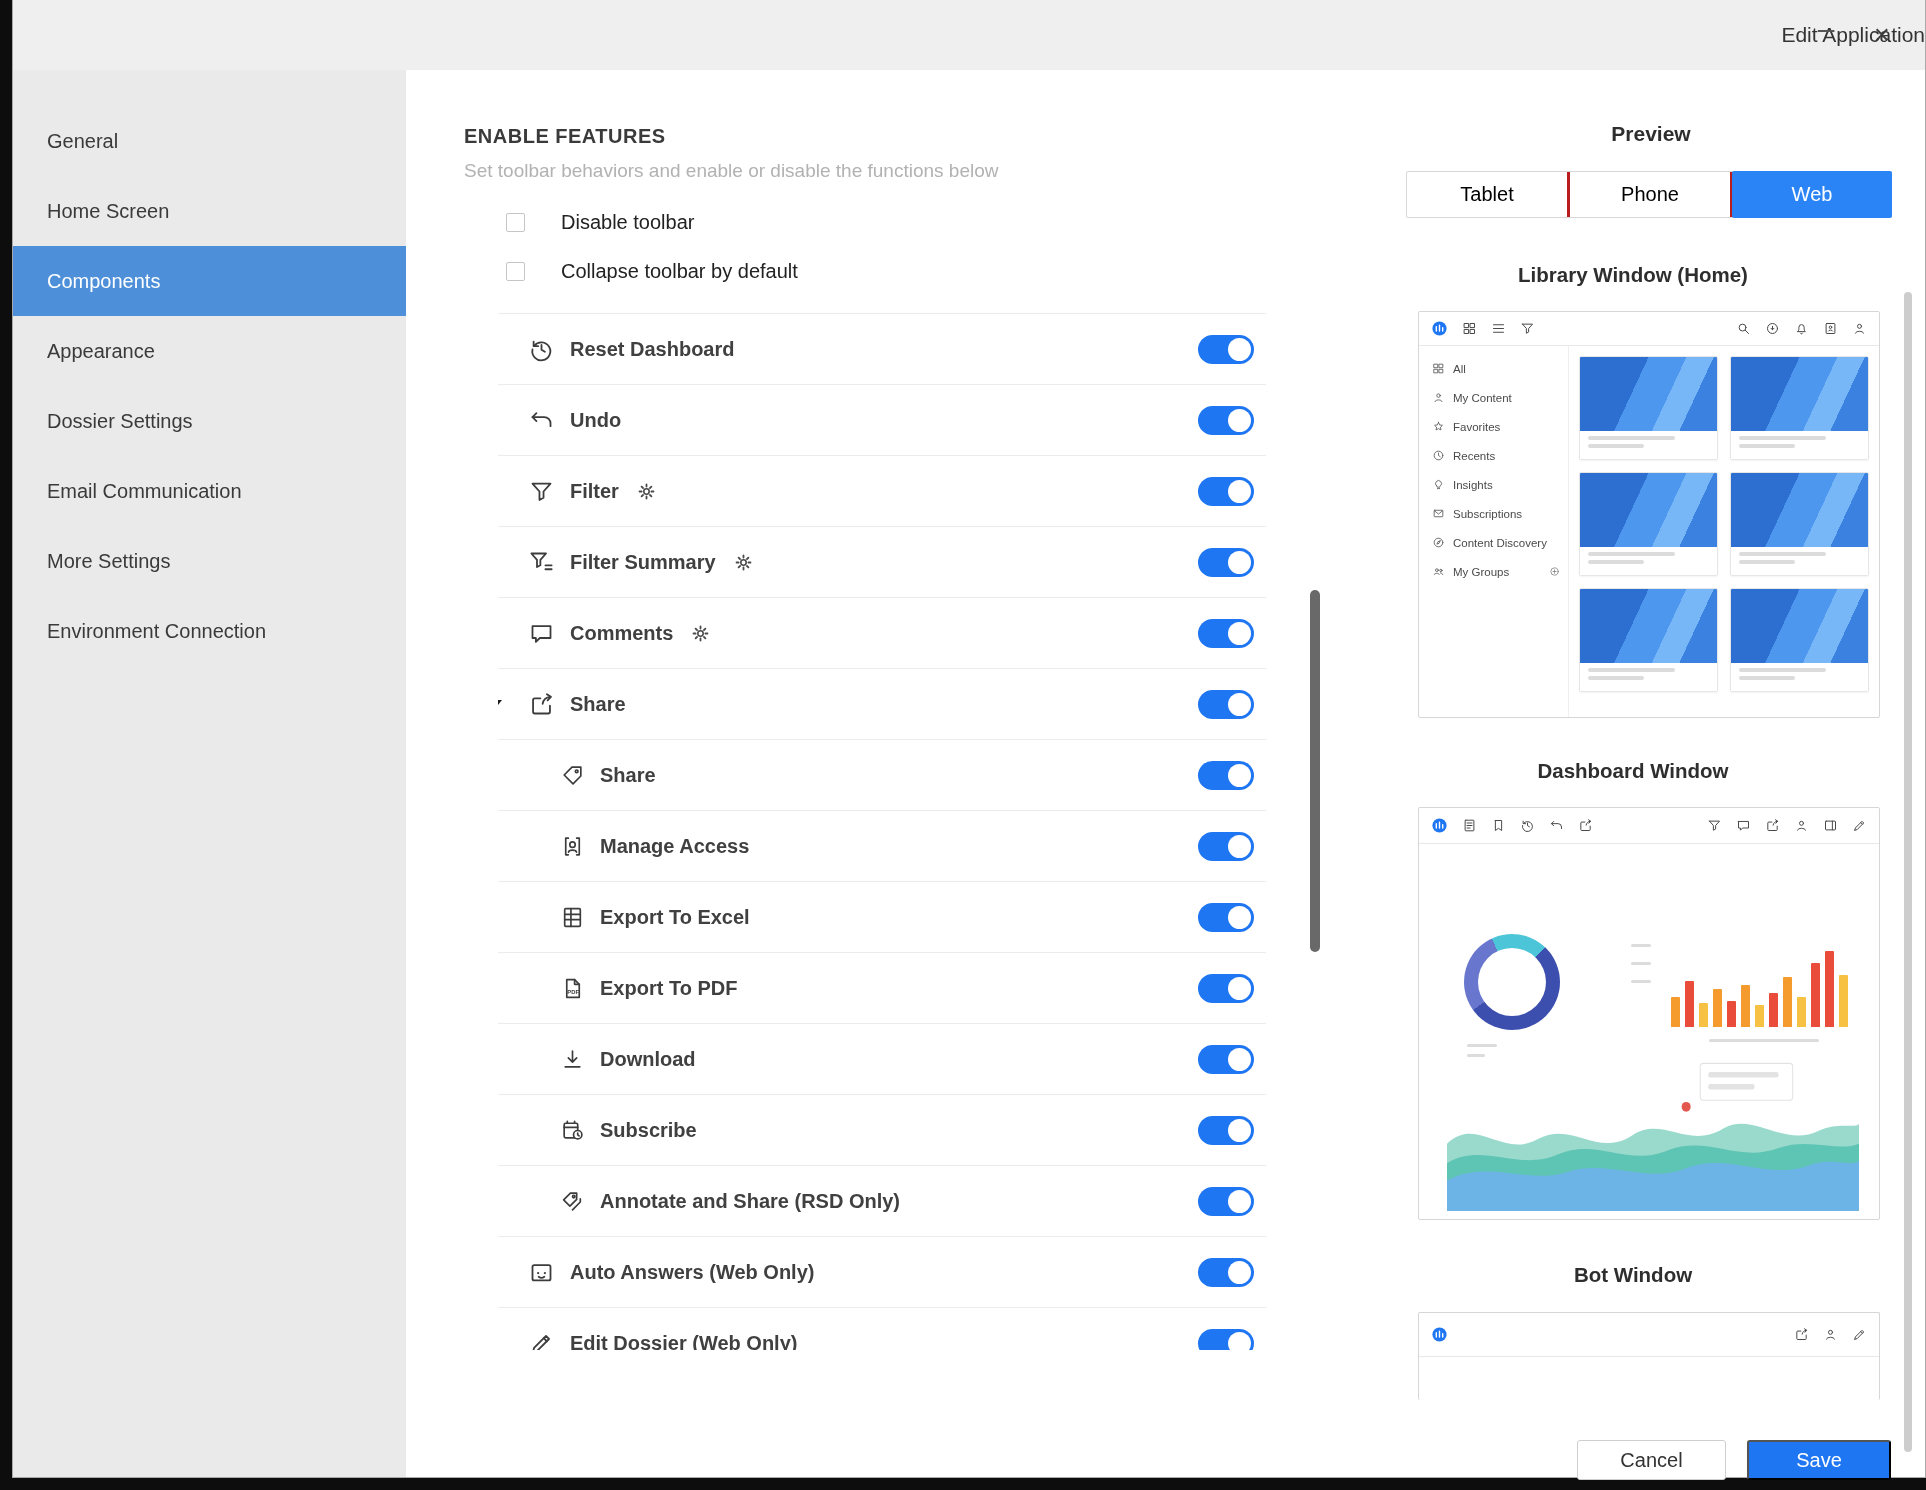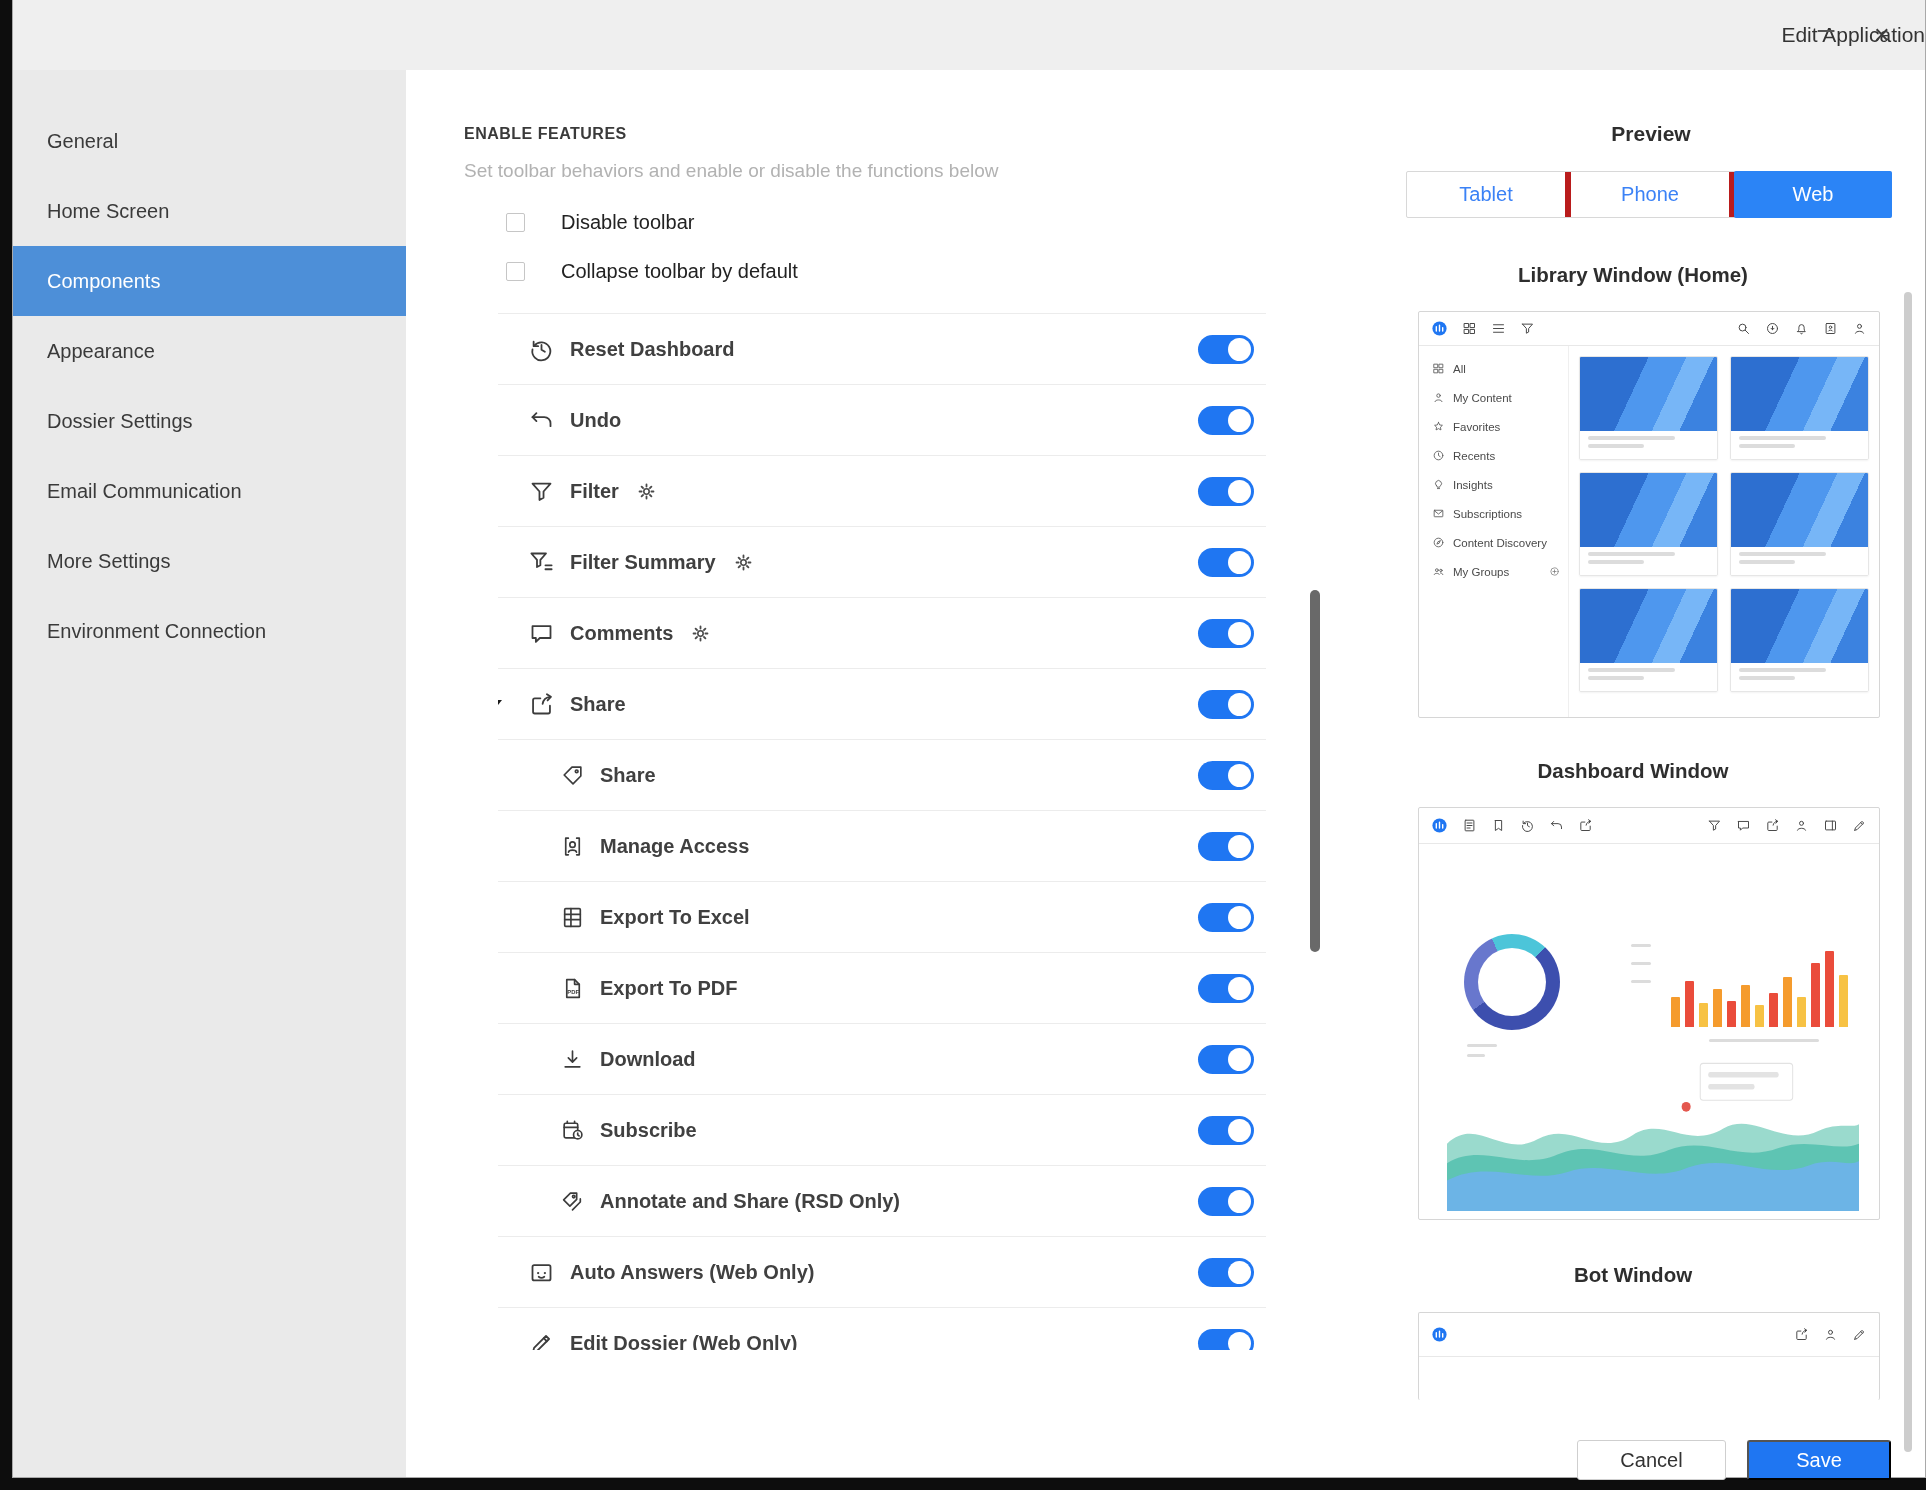--- a/index.html
+++ b/index.html
@@ -34,21 +34,21 @@
 
   .dialog-body{ position:absolute; left:0; top:70px; right:0; bottom:0; }
 
   
   .sidebar{ position:absolute; left:0; top:0; width:393px; height:100%; background:#eaeaea; padding-top:36px; }
   .side-item{ height:70px; display:flex; align-items:center; padding-left:34px; font-size:20px; color:#3a3a3a; cursor:default; }
   .side-item.active{ background:var(--sidebar-active); color:#fff; }
 
   
   .main{ position:absolute; left:393px; top:0; width:971px; height:100%; background:#fff; }
-  .main-heading{ position:absolute; left:58px; top:55px; font-size:16px; font-weight:700; letter-spacing:.5px; color:#3a3a3a; }
+  .main-heading{ position:absolute; left:58px; top:55px; font-size:20px; font-weight:700; letter-spacing:.5px; color:#3a3a3a; }
   .main-sub{ position:absolute; left:58px; top:90px; font-size:19px; color:#b2b2b2; }
   .cb-row{ position:absolute; left:100px; display:flex; align-items:center; gap:36px; height:22px; }
   .cb-row.r1{ top:141px; } .cb-row.r2{ top:190px; }
   .cb{ width:19px; height:19px; border:1.5px solid #c6c6c6; border-radius:2px; background:#fff; flex:none; }
   .cb-label{ font-size:20px; color:#222; font-weight:500; }
 
   .feature-list{ position:absolute; left:92px; top:243px; width:768px; height:1037px; overflow:hidden; border-top:1px solid #ececec; }
   .frow{ height:71px; display:flex; align-items:center; border-bottom:1px solid #ececec; position:relative; padding-left:30px; }
   .frow.sub{ padding-left:62px; }
   .fic{ width:27px; height:27px; margin-right:15px; color:#3c3c3c; flex:none; }
@@ -58,21 +58,21 @@
   .toggle{ position:absolute; right:12px; top:21px; width:56px; height:29px; border-radius:15px; background:var(--accent); }
   .toggle::after{ content:''; position:absolute; right:3px; top:3px; width:23px; height:23px; border-radius:50%; background:#fff; }
   .caret{ position:absolute; left:-12px; top:31px; width:0; height:0;
           border-left:8px solid transparent; border-right:8px solid transparent; border-top:10px solid #1c1c1c; }
   .list-scroll{ position:absolute; left:904px; top:520px; width:10px; height:362px; border-radius:5px; background:#696969; }
 
   
   .preview{ position:absolute; left:1364px; top:0; right:0; bottom:0; background:#fff; }
   .preview-title{ position:absolute; left:0; right:0; top:52px; text-align:center; font-size:21px; font-weight:600; color:#2e2e2e; }
   .tabs{ position:absolute; left:29px; top:101px; width:486px; height:47px; display:flex; border:1px solid #d8d8d8; border-radius:2px; background:#fff; }
-  .tab{ flex:1; display:flex; align-items:center; justify-content:center; font-size:20px; color:#3b82f6; border-right:6px solid #b91c1c; cursor:default; }
+  .tab{ flex:1; display:flex; align-items:center; justify-content:center; font-size:20px; color:#000000; border-right:3px solid #b91c1c; cursor:default; }
   .tab:last-child{ border-right:none; }
   .tab.active{ background:var(--tab-active); color:#fff; border-color:var(--tab-active); margin:-1px; border-radius:2px; }
   .section-label{ position:absolute; left:0; right:36px; text-align:center; font-size:20.5px; font-weight:600; color:#2e2e2e; }
   .lbl-library{ top:193px; } .lbl-dashboard{ top:689px; } .lbl-bot{ top:1193px; }
 
   .pbox{ position:absolute; left:41px; width:462px; background:#fff; border:1px solid #d6d6d6; border-radius:2px; overflow:hidden; }
   .box-library{ top:241px; height:407px; display:flex; flex-direction:column;text-align:center; }
   .box-dashboard{ top:737px; height:413px; }
   .box-bot{ top:1242px; height:88px; border-bottom:none; }
 

